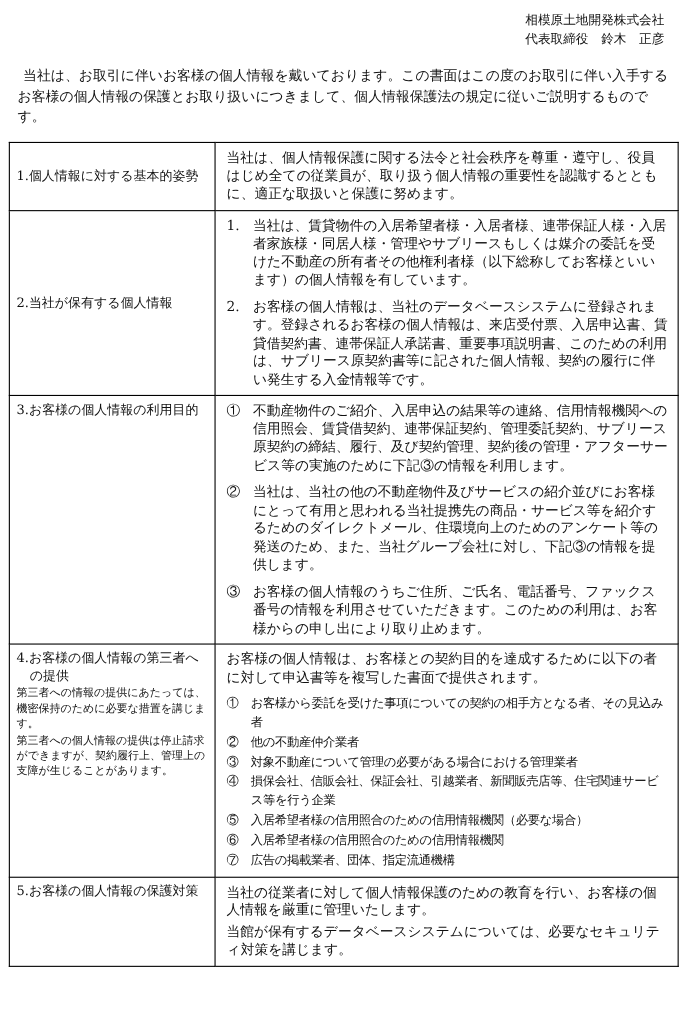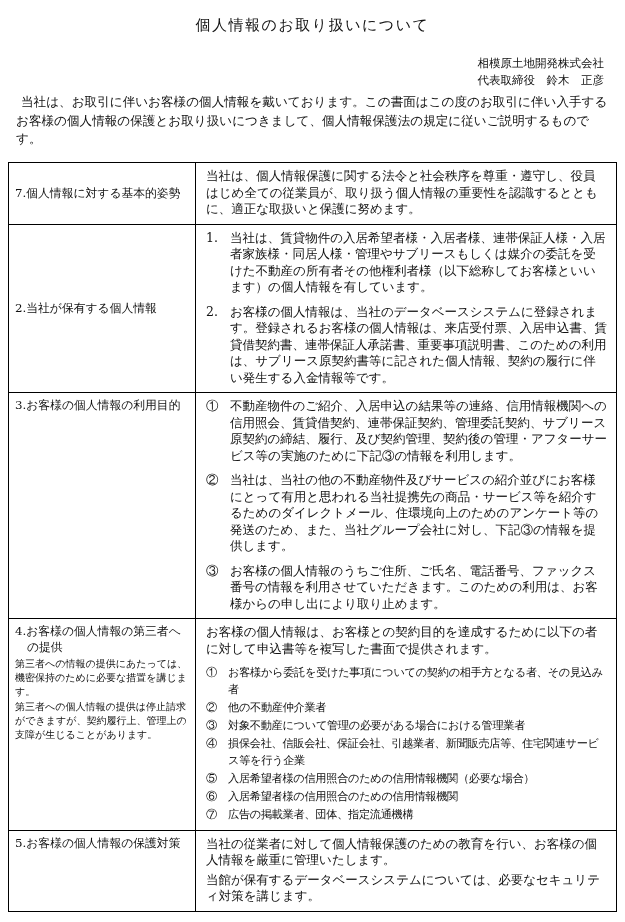--- a/index.html
+++ b/index.html
@@ -27,21 +27,21 @@
   .letterhead {
     width: fit-content;
     margin: 0 13px 0 auto;
     font-size: 11.5px;
     line-height: 1.45;
   }
   .letterhead div { white-space: pre; }
   .intro {
     font-size: 12.6px;
     line-height: 1.46;
-    margin: 5px 8px 14px 8px;
+    margin: 17px 8px 14px 8px;
     text-indent: 5px;
   }
   table.privacy-table {
     border-collapse: collapse;
     table-layout: fixed;
     width: 609px;
     margin: 0 auto;
   }
   .privacy-table td {
     border: 1px solid #000000;
@@ -76,34 +76,33 @@
   
   .row-4 .para { margin-bottom: 8px; }
   .row-4 .item { font-size: 11.2px; letter-spacing: -0.3px; line-height: 1.45; }
   .row-4 .item + .item { margin-top: 2px; }
   .row-4 .marker { flex-basis: 22px; }
 </style>
 </head>
 <body>
 
 <div class="doc">
-  <h1 class="doc-title">個人情報のお取り扱いについて</h1>
 
   <div class="letterhead">
     <div>相模原土地開発株式会社</div>
     <div>代表取締役　鈴木　正彦</div>
   </div>
 
   <p class="intro">当社は、お取引に伴いお客様の個人情報を戴いております。この書面はこの度のお取引に伴い入手するお客様の個人情報の保護とお取り扱いにつきまして、個人情報保護法の規定に従いご説明するものです。</p>
 
   <table class="privacy-table">
     <tbody>
         <tr class="row row-1">
           <td class="label-cell">
-            <div class="row-label">7.個人情報に対する基本的姿勢</div>
+            <div class="row-label">1.個人情報に対する基本的姿勢</div>
           </td>
           <td class="content-cell">
             <p class="para">当社は、個人情報保護に関する法令と社会秩序を尊重・遵守し、役員はじめ全ての従業員が、取り扱う個人情報の重要性を認識するとともに、適正な取扱いと保護に努めます。</p>
           </td>
         </tr>
         <tr class="row row-2">
           <td class="label-cell">
             <div class="row-label">2.当社が保有する個人情報</div>
           </td>
           <td class="content-cell">

